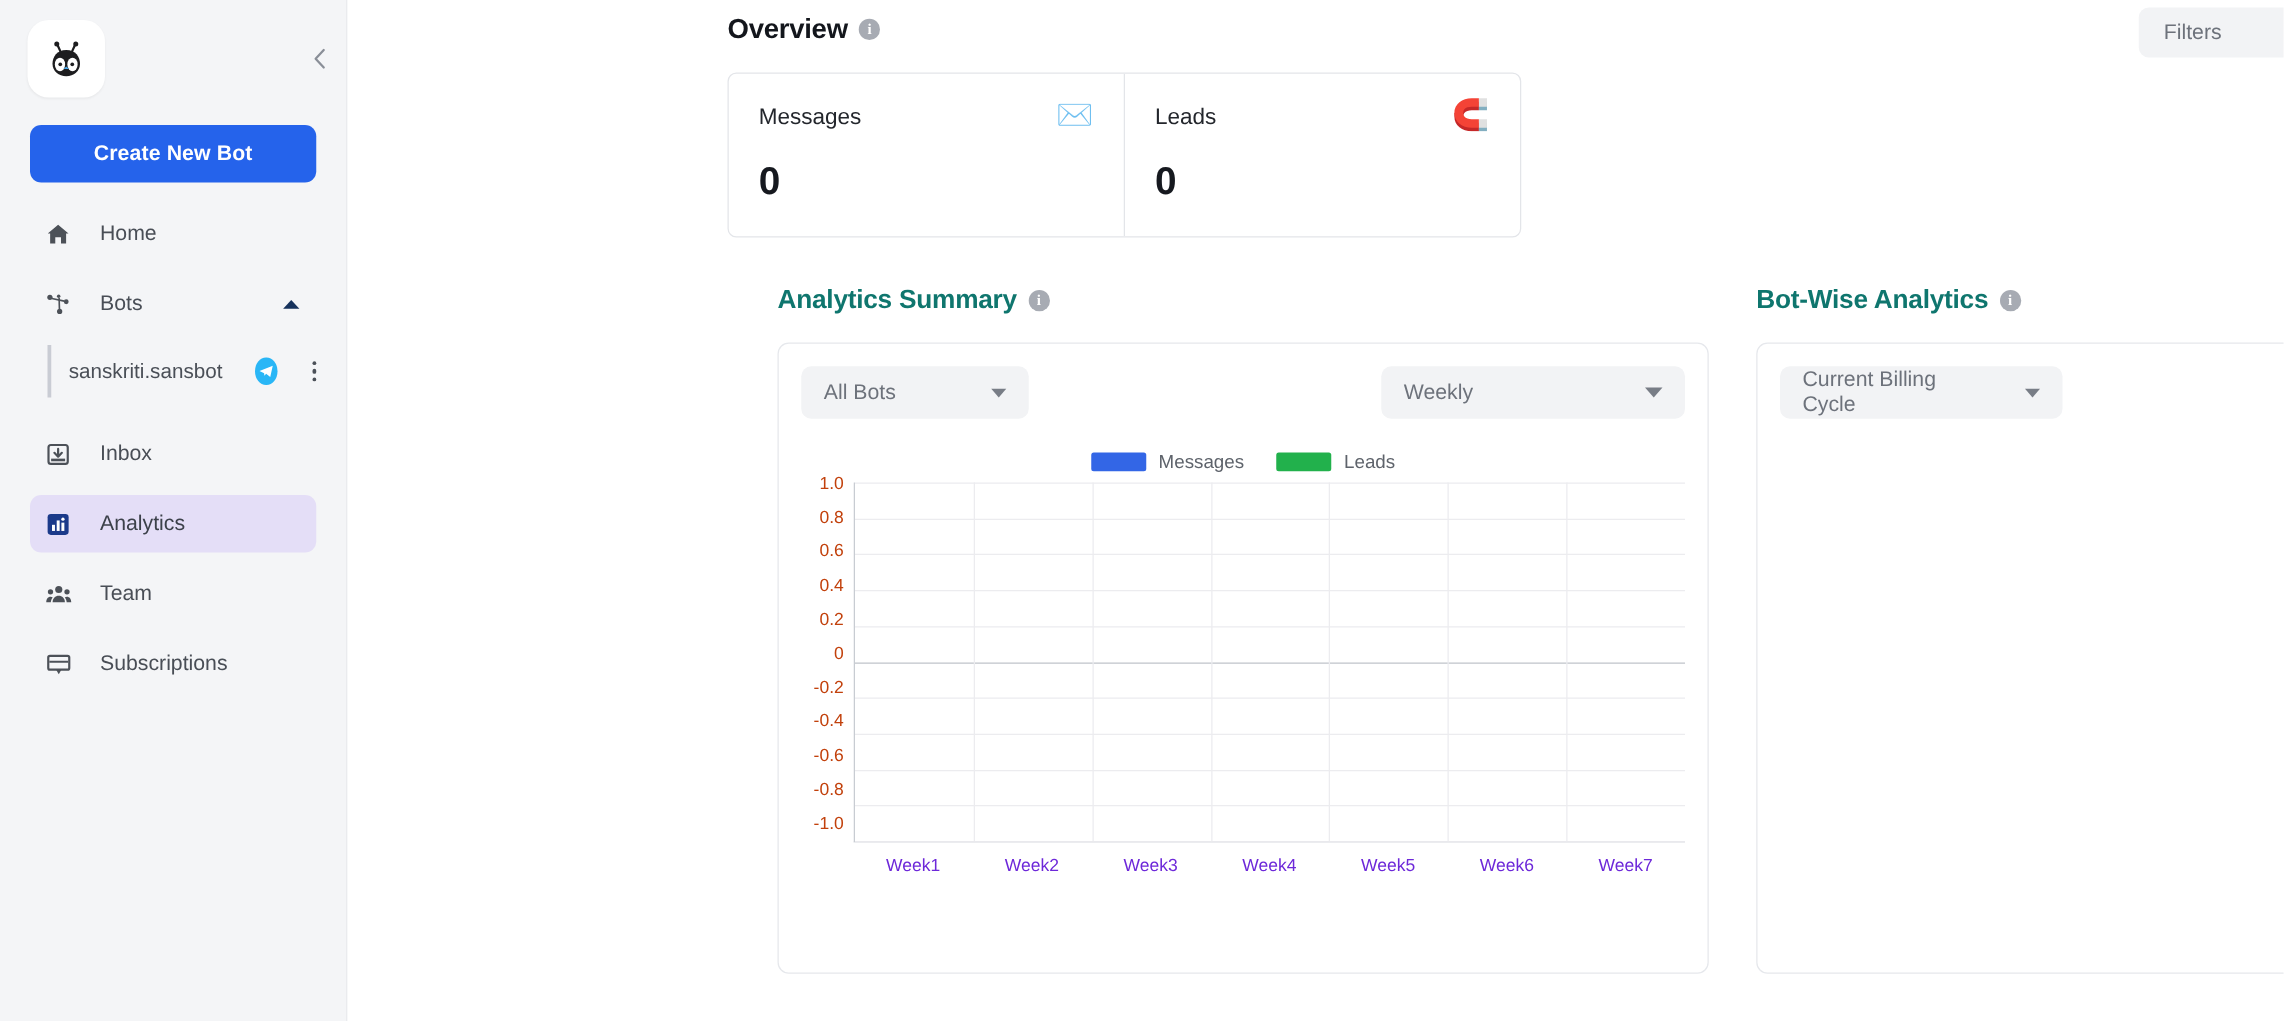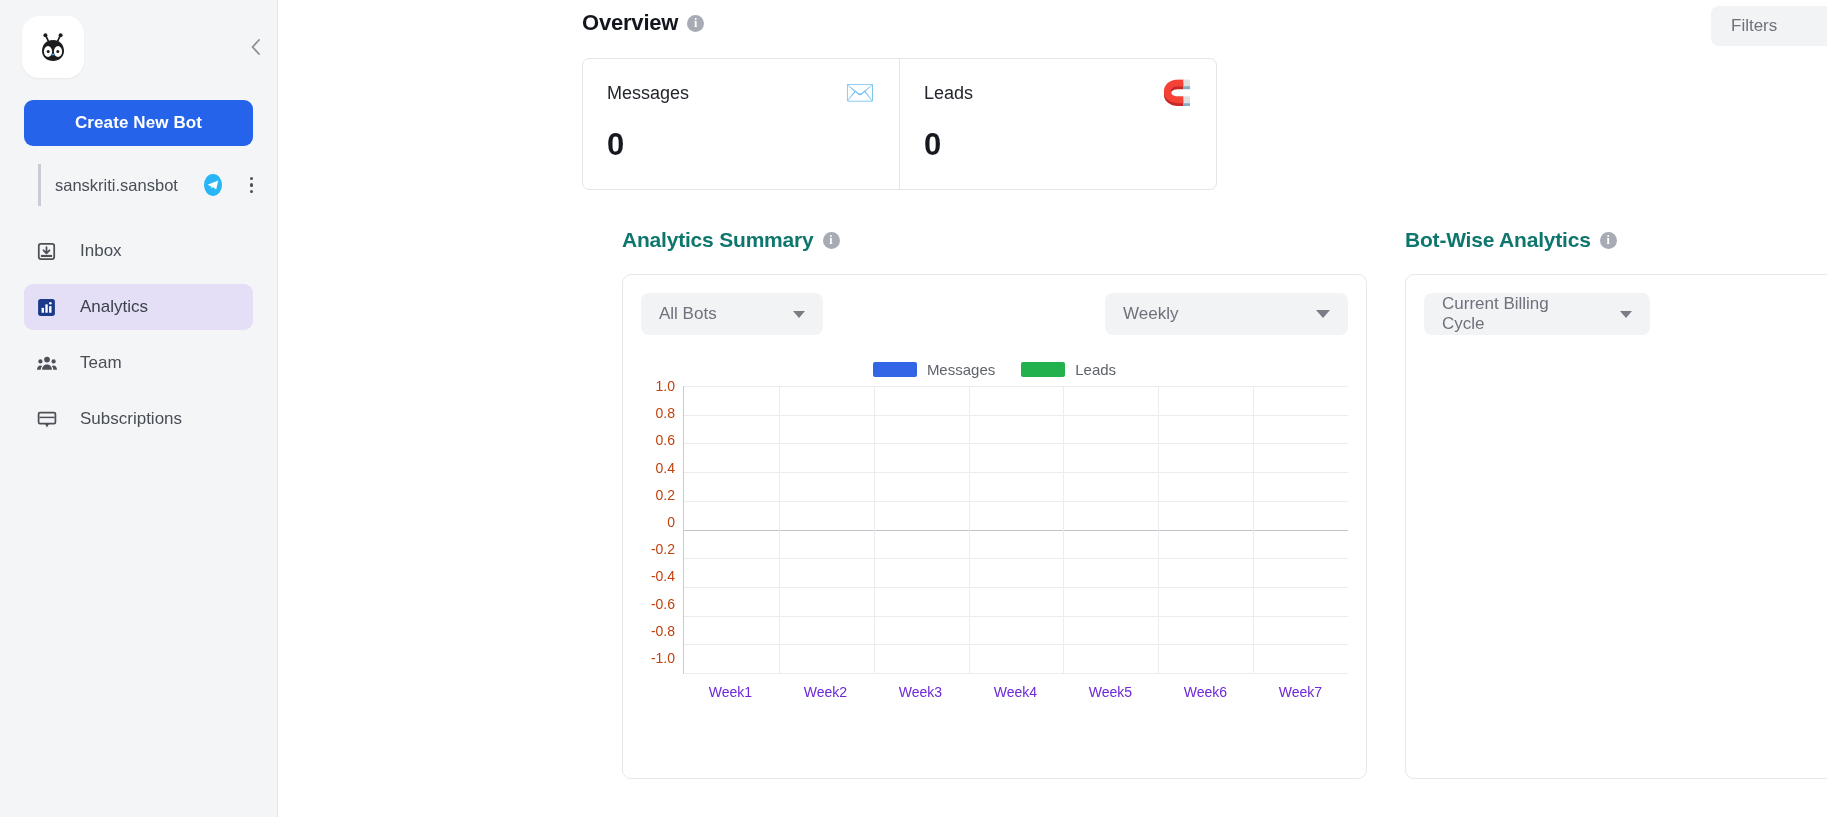--- a/index.html
+++ b/index.html
@@ -237,21 +237,47 @@
     <div class="collapse-btn">
       <svg width="14" height="20" viewBox="0 0 14 20">
         <path d="M10 3 L3.5 10 L10 17" stroke="#8a8f98" stroke-width="1.8" fill="none" stroke-linecap="round" stroke-linejoin="round"></path>
       </svg>
     </div>
 
     <button class="create-btn">Create New Bot</button>
 
     <nav class="nav">
 
-
+      <div class="nav-item">
+        <span class="nav-ico">
+          <svg width="21" height="21" viewBox="0 0 24 24" fill="#4c5158">
+              <path d="M12 3.2 L21.5 11.3 L19.3 11.3 L19.3 20.4 L14.6 20.4 L14.6 14.6 L9.4 14.6 L9.4 20.4 L4.7 20.4 L4.7 11.3 L2.5 11.3 Z"></path>
+            </svg>
+        </span>
+        <span class="nav-label">Home</span>
+      </div>
+
+      <div class="nav-item">
+        <span class="nav-ico">
+          <svg width="21" height="21" viewBox="0 0 24 24" fill="#4c5158">
+            <circle cx="4.5" cy="5.5" r="2.4"></circle>
+              <circle cx="12.5" cy="4.6" r="1.6"></circle>
+            <circle cx="19.4" cy="9.6" r="2.2"></circle>
+              <circle cx="13.4" cy="18.4" r="2.4"></circle>
+            <path d="M6.3 6.6 L17.6 9.0" stroke="#4c5158" stroke-width="1.5" fill="none"></path>
+            <path d="M12.9 6.2 L13.2 16.2" stroke="#4c5158" stroke-width="1.5" fill="none"></path>
+          </svg>
+        </span>
+        <span class="nav-label">Bots</span>
+        <span class="nav-caret">
+          <svg width="16" height="11" viewBox="0 0 16 11">
+              <path d="M8 2 L14.5 9 L1.5 9 Z" fill="#16325c"></path>
+            </svg>
+        </span>
+      </div>
 
       <div class="bot-row">
         <span class="bot-name">sanskriti.sansbot</span>
         <span class="tg-badge">
           <svg width="14" height="14" viewBox="0 0 14 14">
               <path d="M1.6 6.7 L12.2 2.5 L10.2 11.6 L6.9 9.0 L5.5 10.6 L5.3 8.5 Z" fill="#ffffff"></path>
             </svg>
         </span>
         <span class="kebab">
           <i></i>

